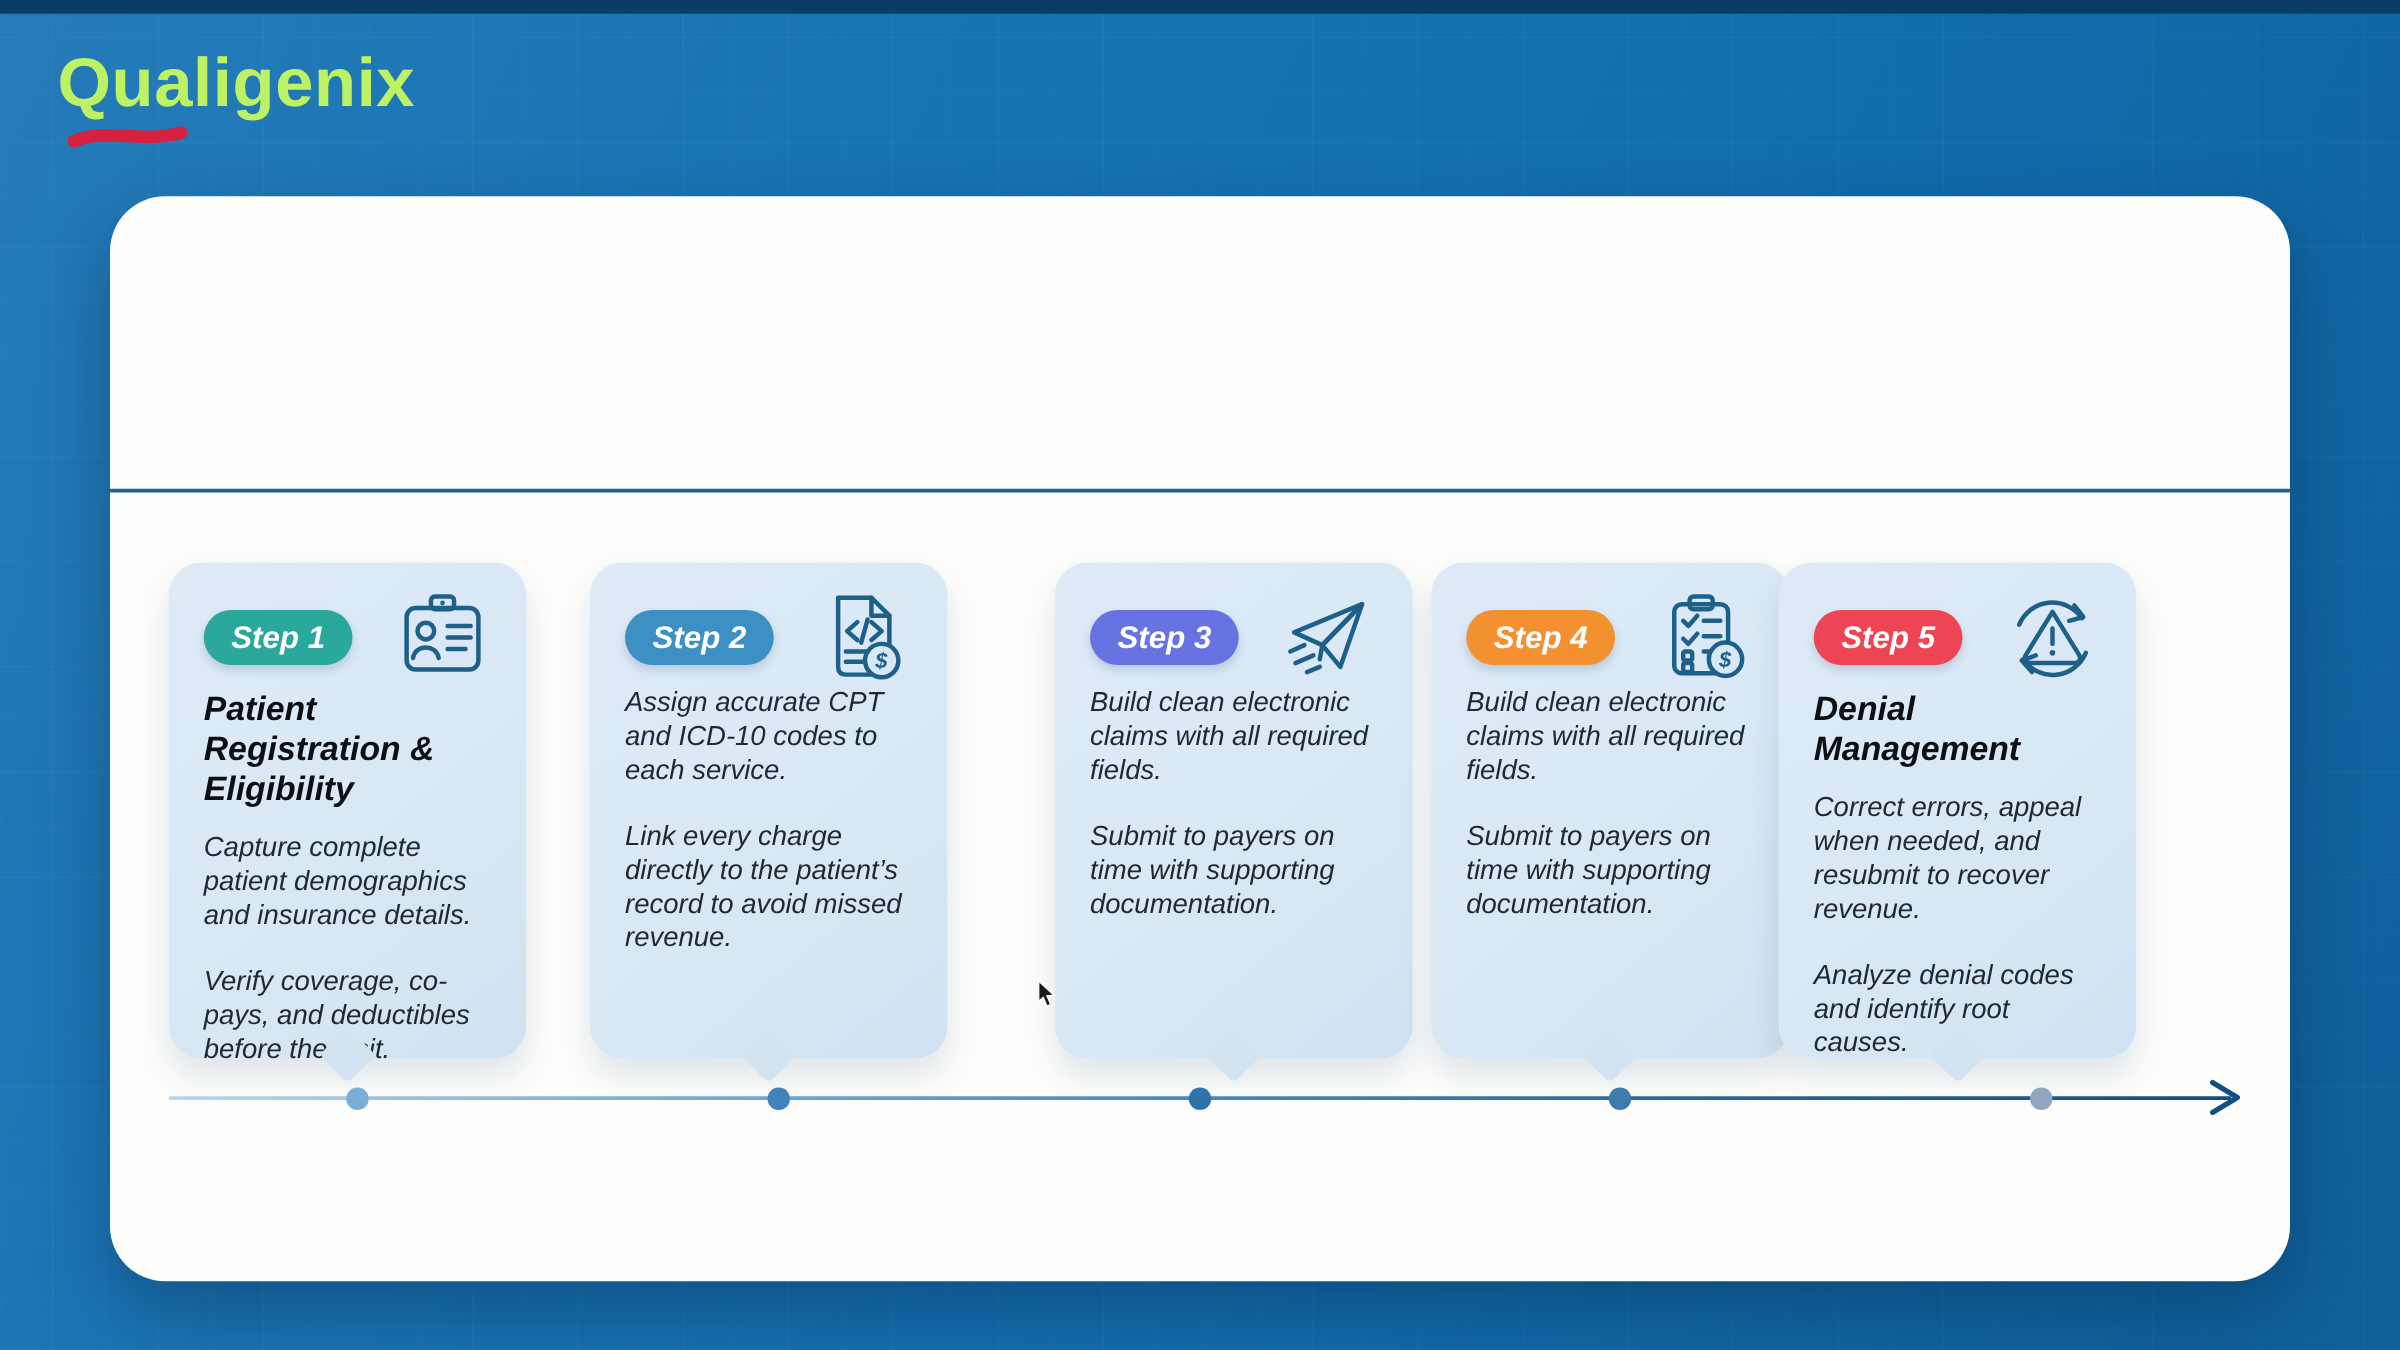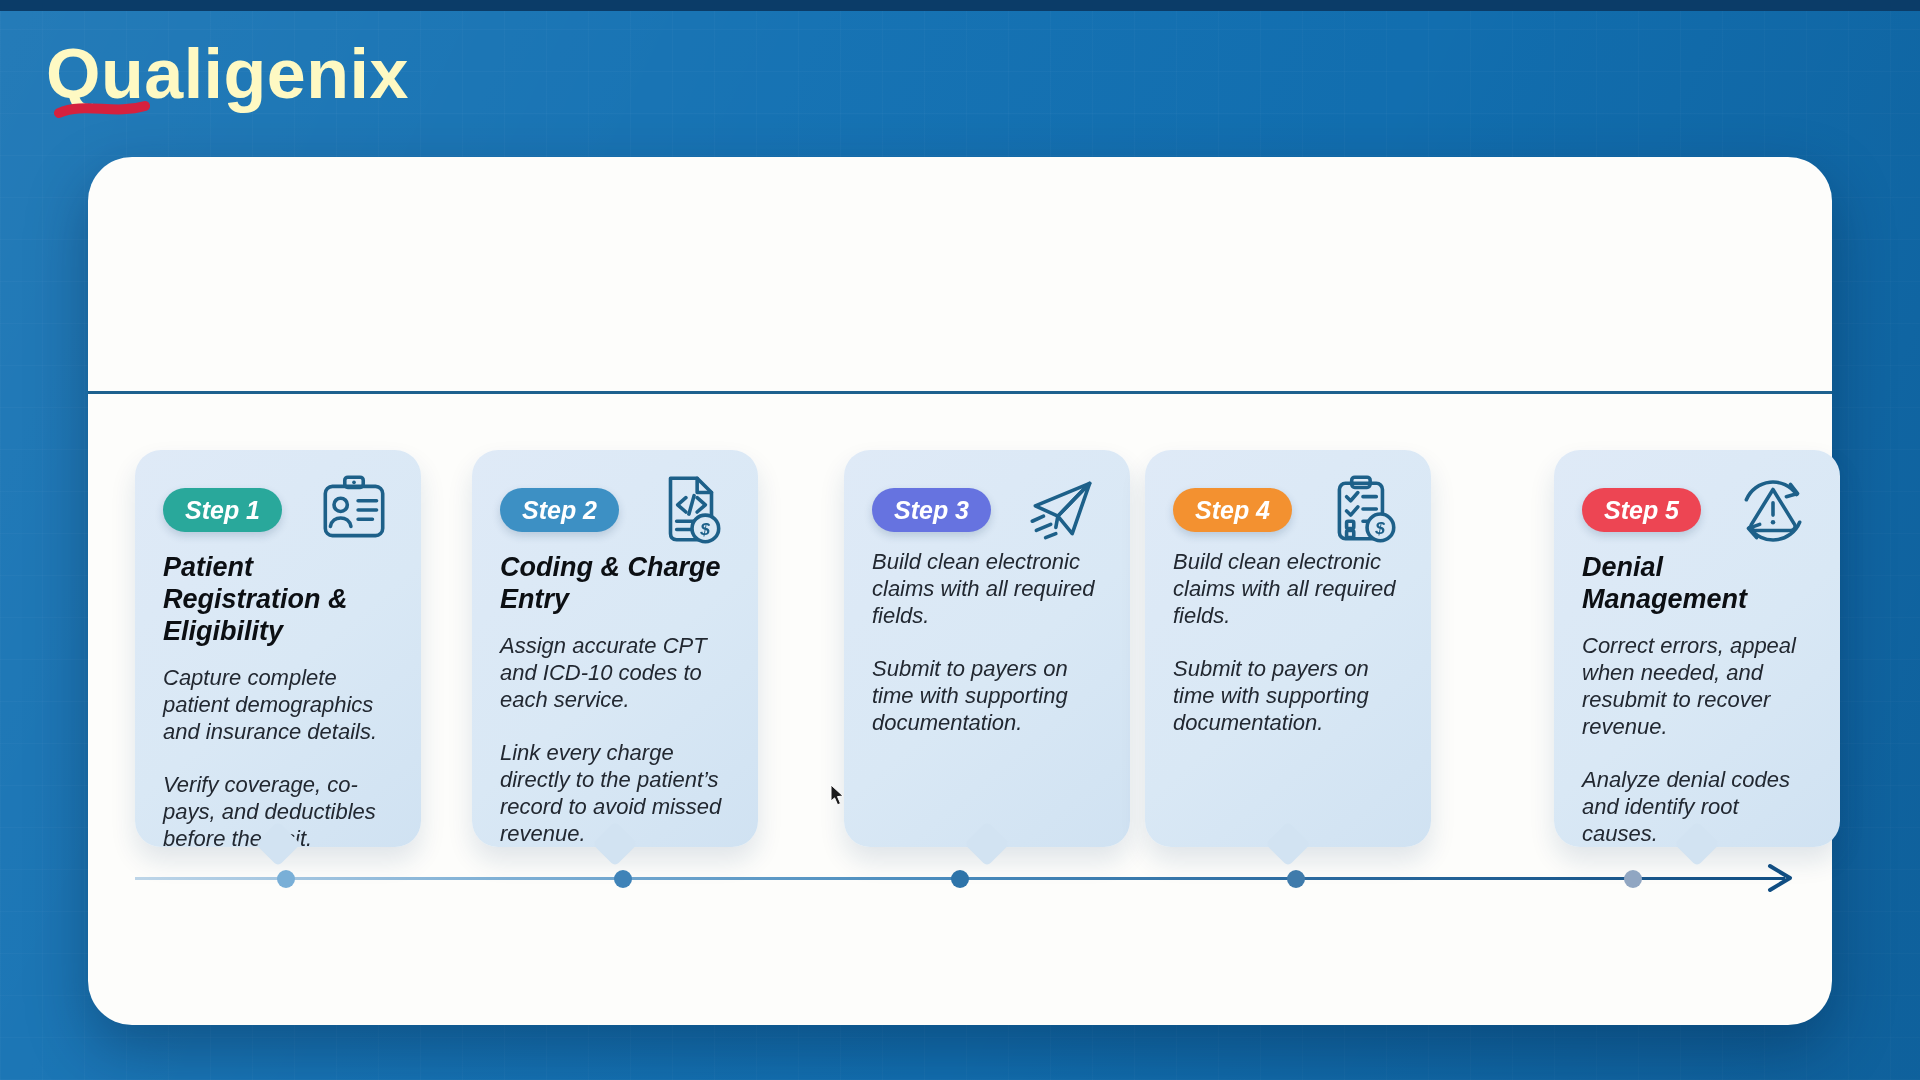--- a/index.html
+++ b/index.html
@@ -12,21 +12,21 @@
       repeating-linear-gradient(0deg, rgba(255,255,255,0.025) 0 1px, transparent 1px 42px),
       repeating-linear-gradient(90deg, rgba(255,255,255,0.025) 0 1px, transparent 1px 42px),
       var(--background-blue, #1270b2);
   }
   .top-bar {
     position:absolute; left:0; top:0; width:1920px; height:11px;
     background:var(--top-bar-navy, #0b3c68);
   }
   .logo {
     position:absolute; left:46px; top:34px;
-    color:#fef9c3; font-size:70px; font-weight:bold; letter-spacing:0.5px;
+    color:#bef264; font-size:55px; font-weight:bold; letter-spacing:0.5px;
   }
   .logo-swoosh { position:absolute; left:54px; top:99px; }
   .panel {
     position:absolute; left:88px; top:157px; width:1744px; height:868px;
     background:var(--panel-white, #fdfdfb);
     border-radius:44px;
     box-shadow:0 24px 60px rgba(0,25,55,0.35);
   }
   .page-title {
     position:absolute; left:0; top:64px; width:100%;
@@ -123,21 +123,20 @@
         <path class="icon-stroke" d="M20 8 H46 L60 22 V62 Q60 68 54 68 H26 Q20 68 20 62 Z"></path>
         <path class="icon-stroke" d="M46 8 V22 H60"></path>
         <path class="icon-stroke" d="M35 27 L27 34 L35 41"></path>
         <path class="icon-stroke" d="M43 25 L38 43"></path>
         <path class="icon-stroke" d="M46 27 L54 34 L46 41"></path>
         <path class="icon-stroke" d="M26 50 H46 M26 58 H40"></path>
         <circle class="coin" cx="54" cy="57" r="13"></circle>
         <text class="coin-text" x="49" y="63">$</text>
       </svg>
     </span>
-    <div class="step-title">Coding &amp; Charge Entry</div>
     <div class="step-body">
       <p>Assign accurate CPT and ICD-10 codes to each service.</p>
       <p>Link every charge directly to the patient’s record to avoid missed revenue.</p>
     </div>
   </div>
 
   <div class="step-card" style="left:756px">
     <div class="card-tail"></div>
     <span class="step-badge" style="background-color: rgb(102, 115, 224);">Step 3</span>
     <span class="card-icon">
@@ -169,21 +168,21 @@
         <circle class="coin" cx="56" cy="56" r="13"></circle>
         <text class="coin-text" x="51" y="62">$</text>
       </svg>
     </span>
     <div class="step-body">
       <p>Build clean electronic claims with all required fields.</p>
       <p>Submit to payers on time with supporting documentation.</p>
     </div>
   </div>
 
-  <div class="step-card" style="left:1466px">
+  <div class="step-card" style="left:1335px">
     <div class="card-tail"></div>
     <span class="step-badge" style="background-color: rgb(237, 69, 83);">Step 5</span>
     <span class="card-icon">
       <svg viewBox="0 0 80 80">
         <path class="icon-stroke" d="M40 19 L61 53 A4 4 0 0 1 57.5 59 H22.5 A4 4 0 0 1 19 53 Z"></path>
         <path class="icon-stroke" d="M40 32 V44"></path>
         <circle class="icon-fill" cx="40" cy="51" r="2.2"></circle>
         <path class="icon-stroke" d="M14 29 A28 28 0 0 1 63 24"></path>
         <path class="icon-stroke" d="M57 14 L64 23 L53 26"></path>
         <path class="icon-stroke" d="M66 51 A28 28 0 0 1 17 56"></path>

